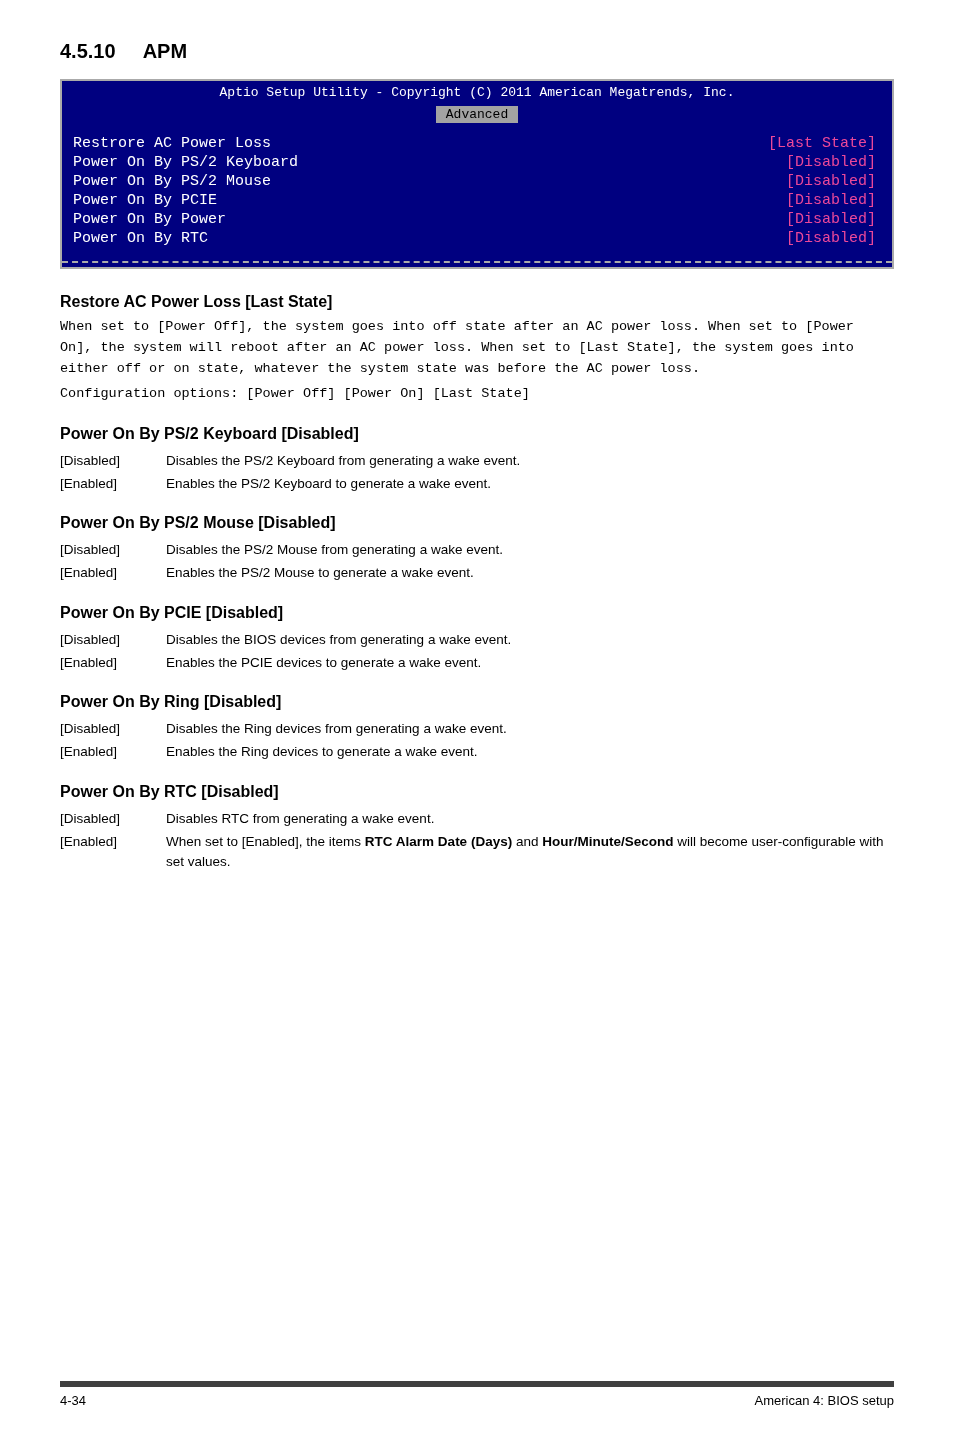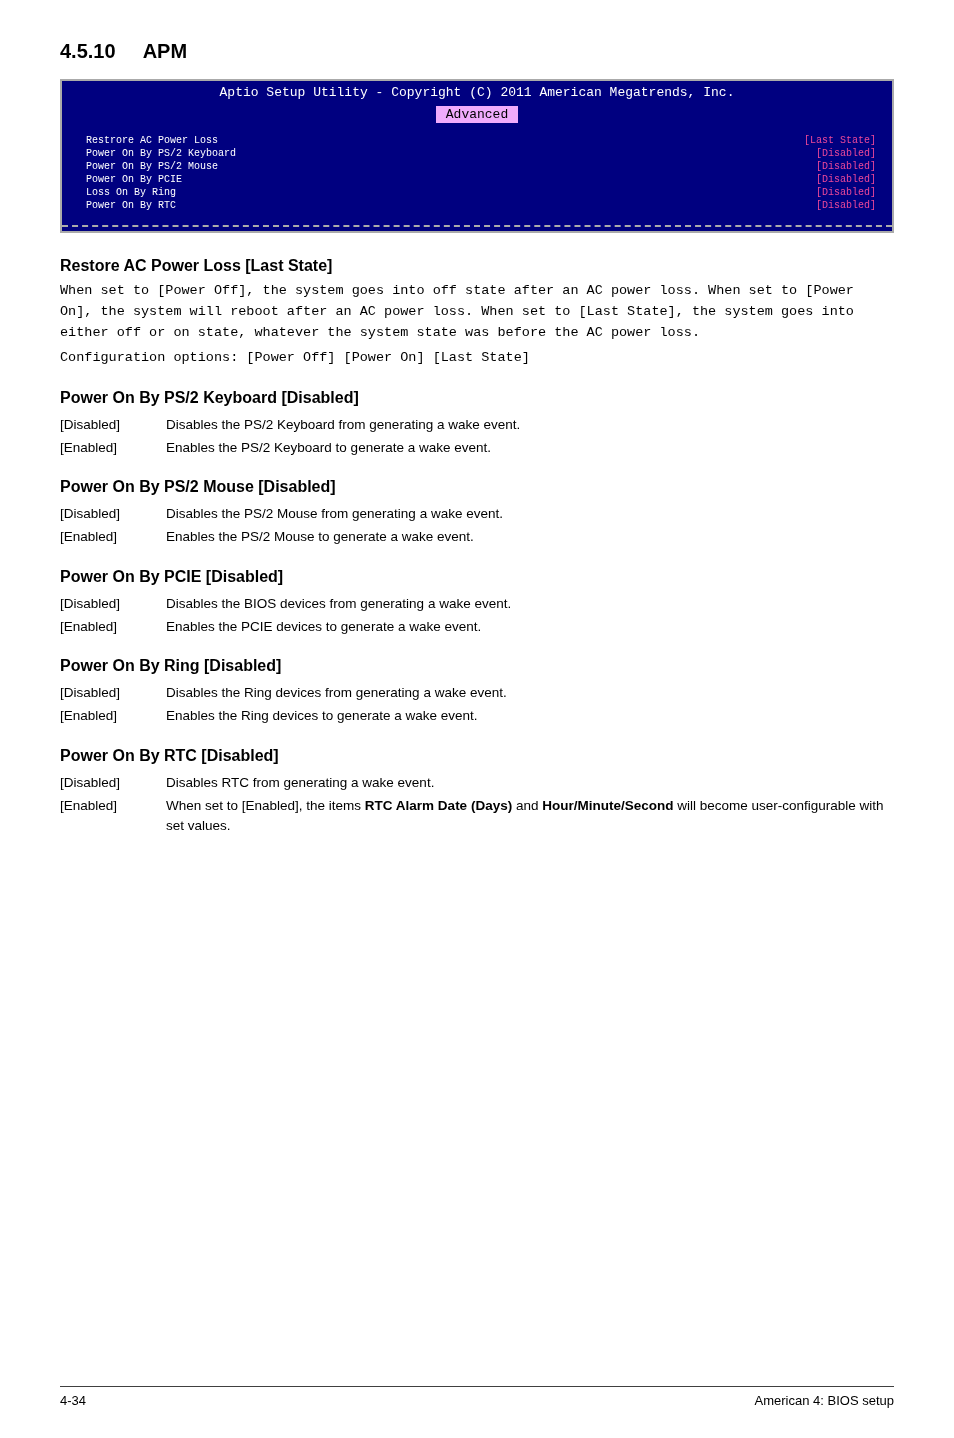--- a/index.html
+++ b/index.html
@@ -38,35 +38,35 @@
       font-size: 13px;
     }
 
     .bios-tab-row {
       background: #000080;
       text-align: center;
       padding: 2px 8px 4px 8px;
     }
 
     .bios-tab {
-      background: #f0abfc;
+      background: #a3a3a3;
       color: #000;
       padding: 1px 10px;
       display: inline-block;
       font-family: 'Courier New', monospace;
       font-size: 13px;
       text-align: right;
     }
 
     .bios-body {
       background: #000080;
       color: #fff;
-      padding: 8px 16px 12px 24px;
-      font-family: 'Courier New', monospace;
-      font-size: 10px;
+      padding: 8px 16px 12px 11px;
+      font-family: 'Courier New', monospace;
+      font-size: 15px;
     }
 
     .bios-row {
       display: flex;
       justify-content: space-between;
       margin-bottom: 2px;
     }
 
     .bios-label {
       color: #fff;
@@ -122,21 +122,21 @@
     }
 
     .page-footer {
       position: fixed;
       bottom: 30px;
       left: 60px;
       right: 60px;
       display: flex;
       justify-content: space-between;
       font-size: 13px;
-      border-top: 1px solid #404040;
+      border-top: 6px solid #404040;
       padding-top: 6px;
     }
 
     b { font-weight: bold; }
   </style>
 </head>
 <body>
 
 <div class="section-number">
   <span>4.5.10</span>&nbsp;&nbsp;&nbsp;&nbsp;
@@ -162,21 +162,21 @@
       </div>
       <div class="bios-row">
         <span class="bios-label">Power On By PS/2 Mouse</span>
         <span class="bios-value">[Disabled]</span>
       </div>
       <div class="bios-row">
         <span class="bios-label">Power On By PCIE</span>
         <span class="bios-value">[Disabled]</span>
       </div>
       <div class="bios-row">
-        <span class="bios-label">Loss On By Ring</span>
+        <span class="bios-label">Power On By Power</span>
         <span class="bios-value">[Disabled]</span>
       </div>
       <div class="bios-row">
         <span class="bios-label">Power On By RTC</span>
         <span class="bios-value">[Disabled]</span>
       </div>
     </div>
   <div class="bios-footer"></div>
 </div>
 

